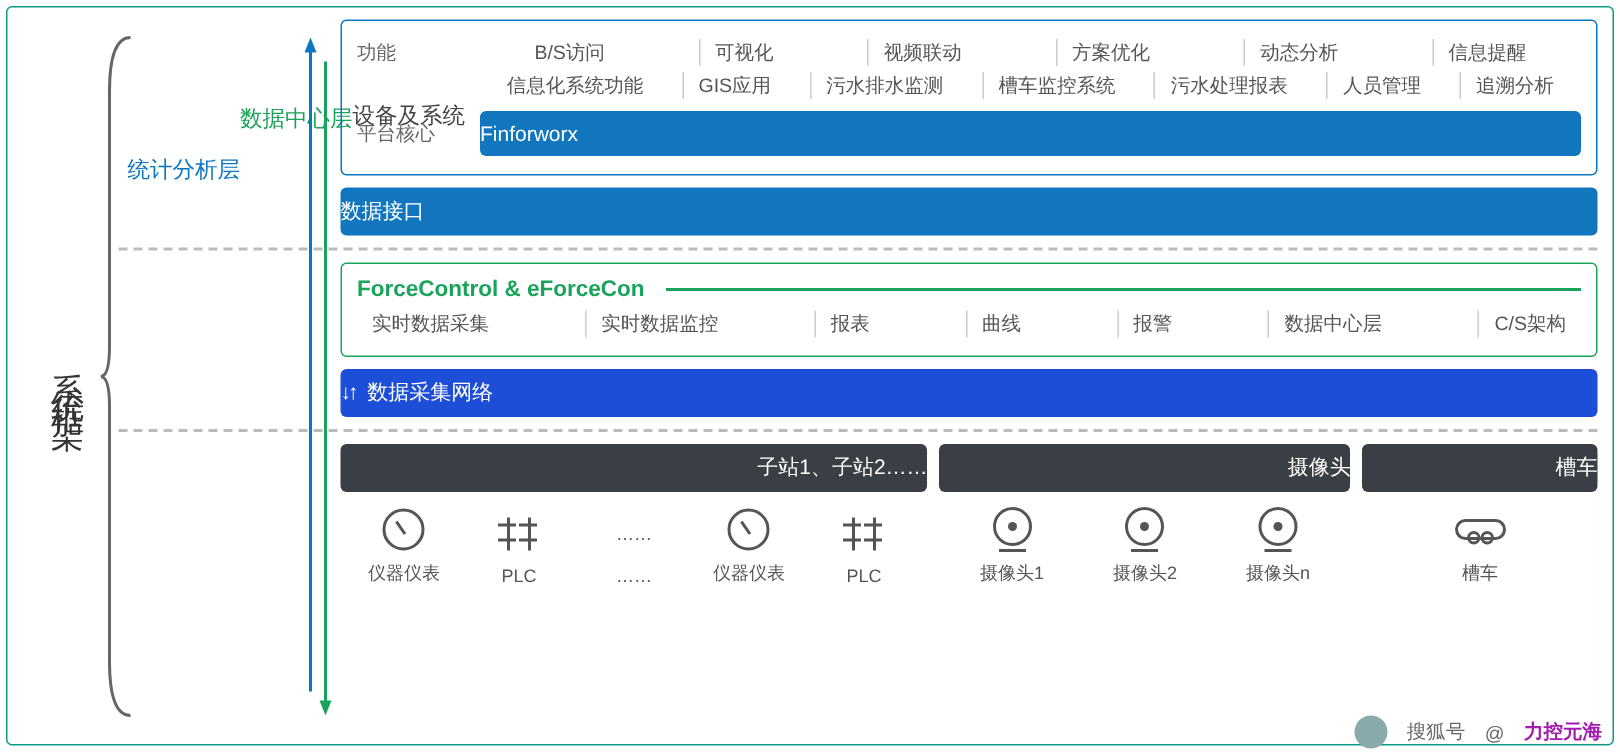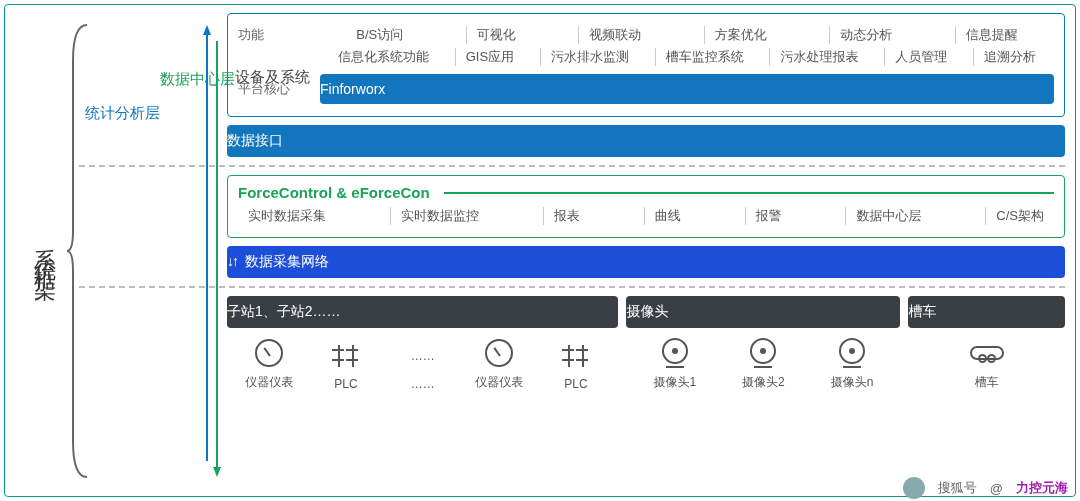--- a/index.html
+++ b/index.html
@@ -137,21 +137,21 @@
     content: "↓↑  ";
     letter-spacing: -2px;
     margin-right: 6px;
   }
 
   
   .devrow { display: flex; gap: 8px; }
   .devbox {
     background: #3a3f45;
     color: #fff;
-    text-align: left;
+    text-align: right;
     font-size: 14px;
     padding: 7px 0;
     border-radius: 4px;
   }
   .devgrid {
     display: flex;
     justify-content: space-around;
     align-items: flex-end;
     padding: 8px 4px 0 4px;
   }

